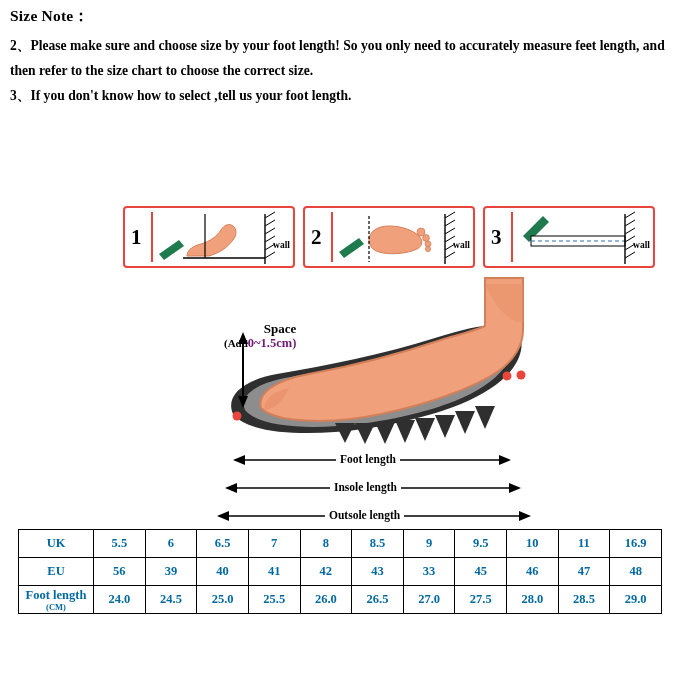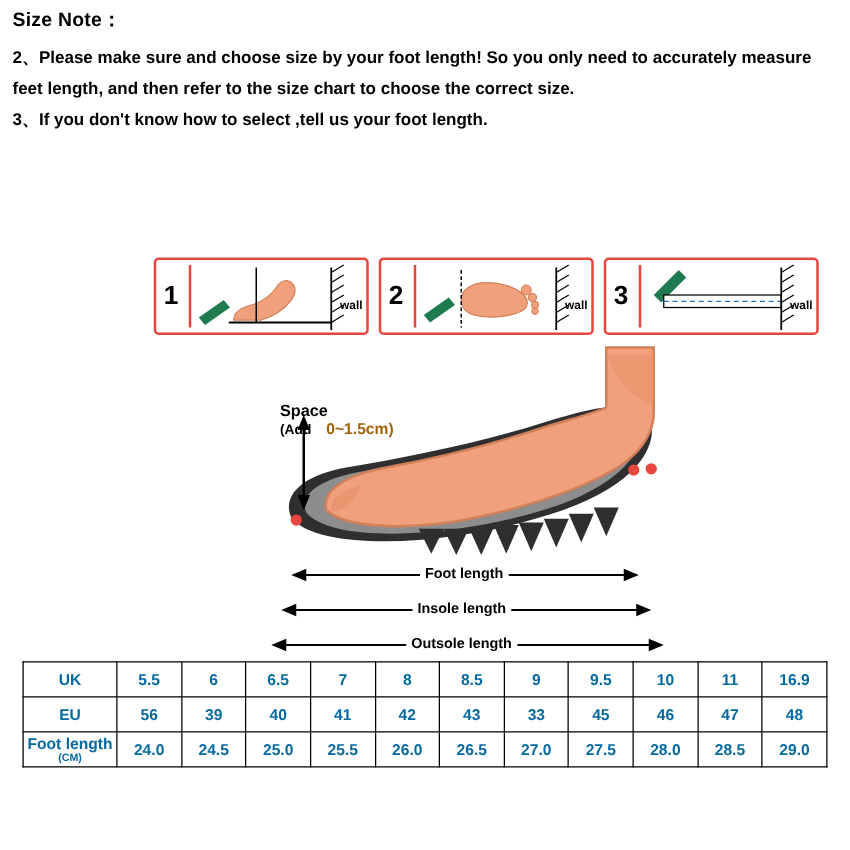--- a/index.html
+++ b/index.html
@@ -12,20 +12,21 @@
     height: 680px;
     font-family: "Liberation Sans", sans-serif;
     color: #000000;
     position: relative;
     overflow: hidden;
   }
   .page {
     position: relative;
     width: 680px;
     height: 654px;
+    font-family: Liberation Serif, serif;
   }
 
   
   .note-block {
     position: absolute;
     left: 10px;
     top: 6px;
     width: 664px;
   }
   .note-title {
@@ -88,29 +89,29 @@
     margin-top: 35px;
   }
   .space-label {
     position: absolute;
     left: 224px;
     top: 322px;
     font-size: 13px;
     font-weight: bold;
     color: #000;
     line-height: 14px;
+    text-align: right;
   }
   .space-sub {
     font-size: 11px;
     font-weight: bold;
   }
   .space-sub .red {
-    color: #a16207;
+    color: #701a75;
     font-size: 12.5px;
-    margin-left: 12px;
   }
 
   
   .measure-label {
     position: absolute;
     font-size: 11.5px;
     font-weight: bold;
     background: #ffffff;
     padding: 0 4px;
     color: #000;

